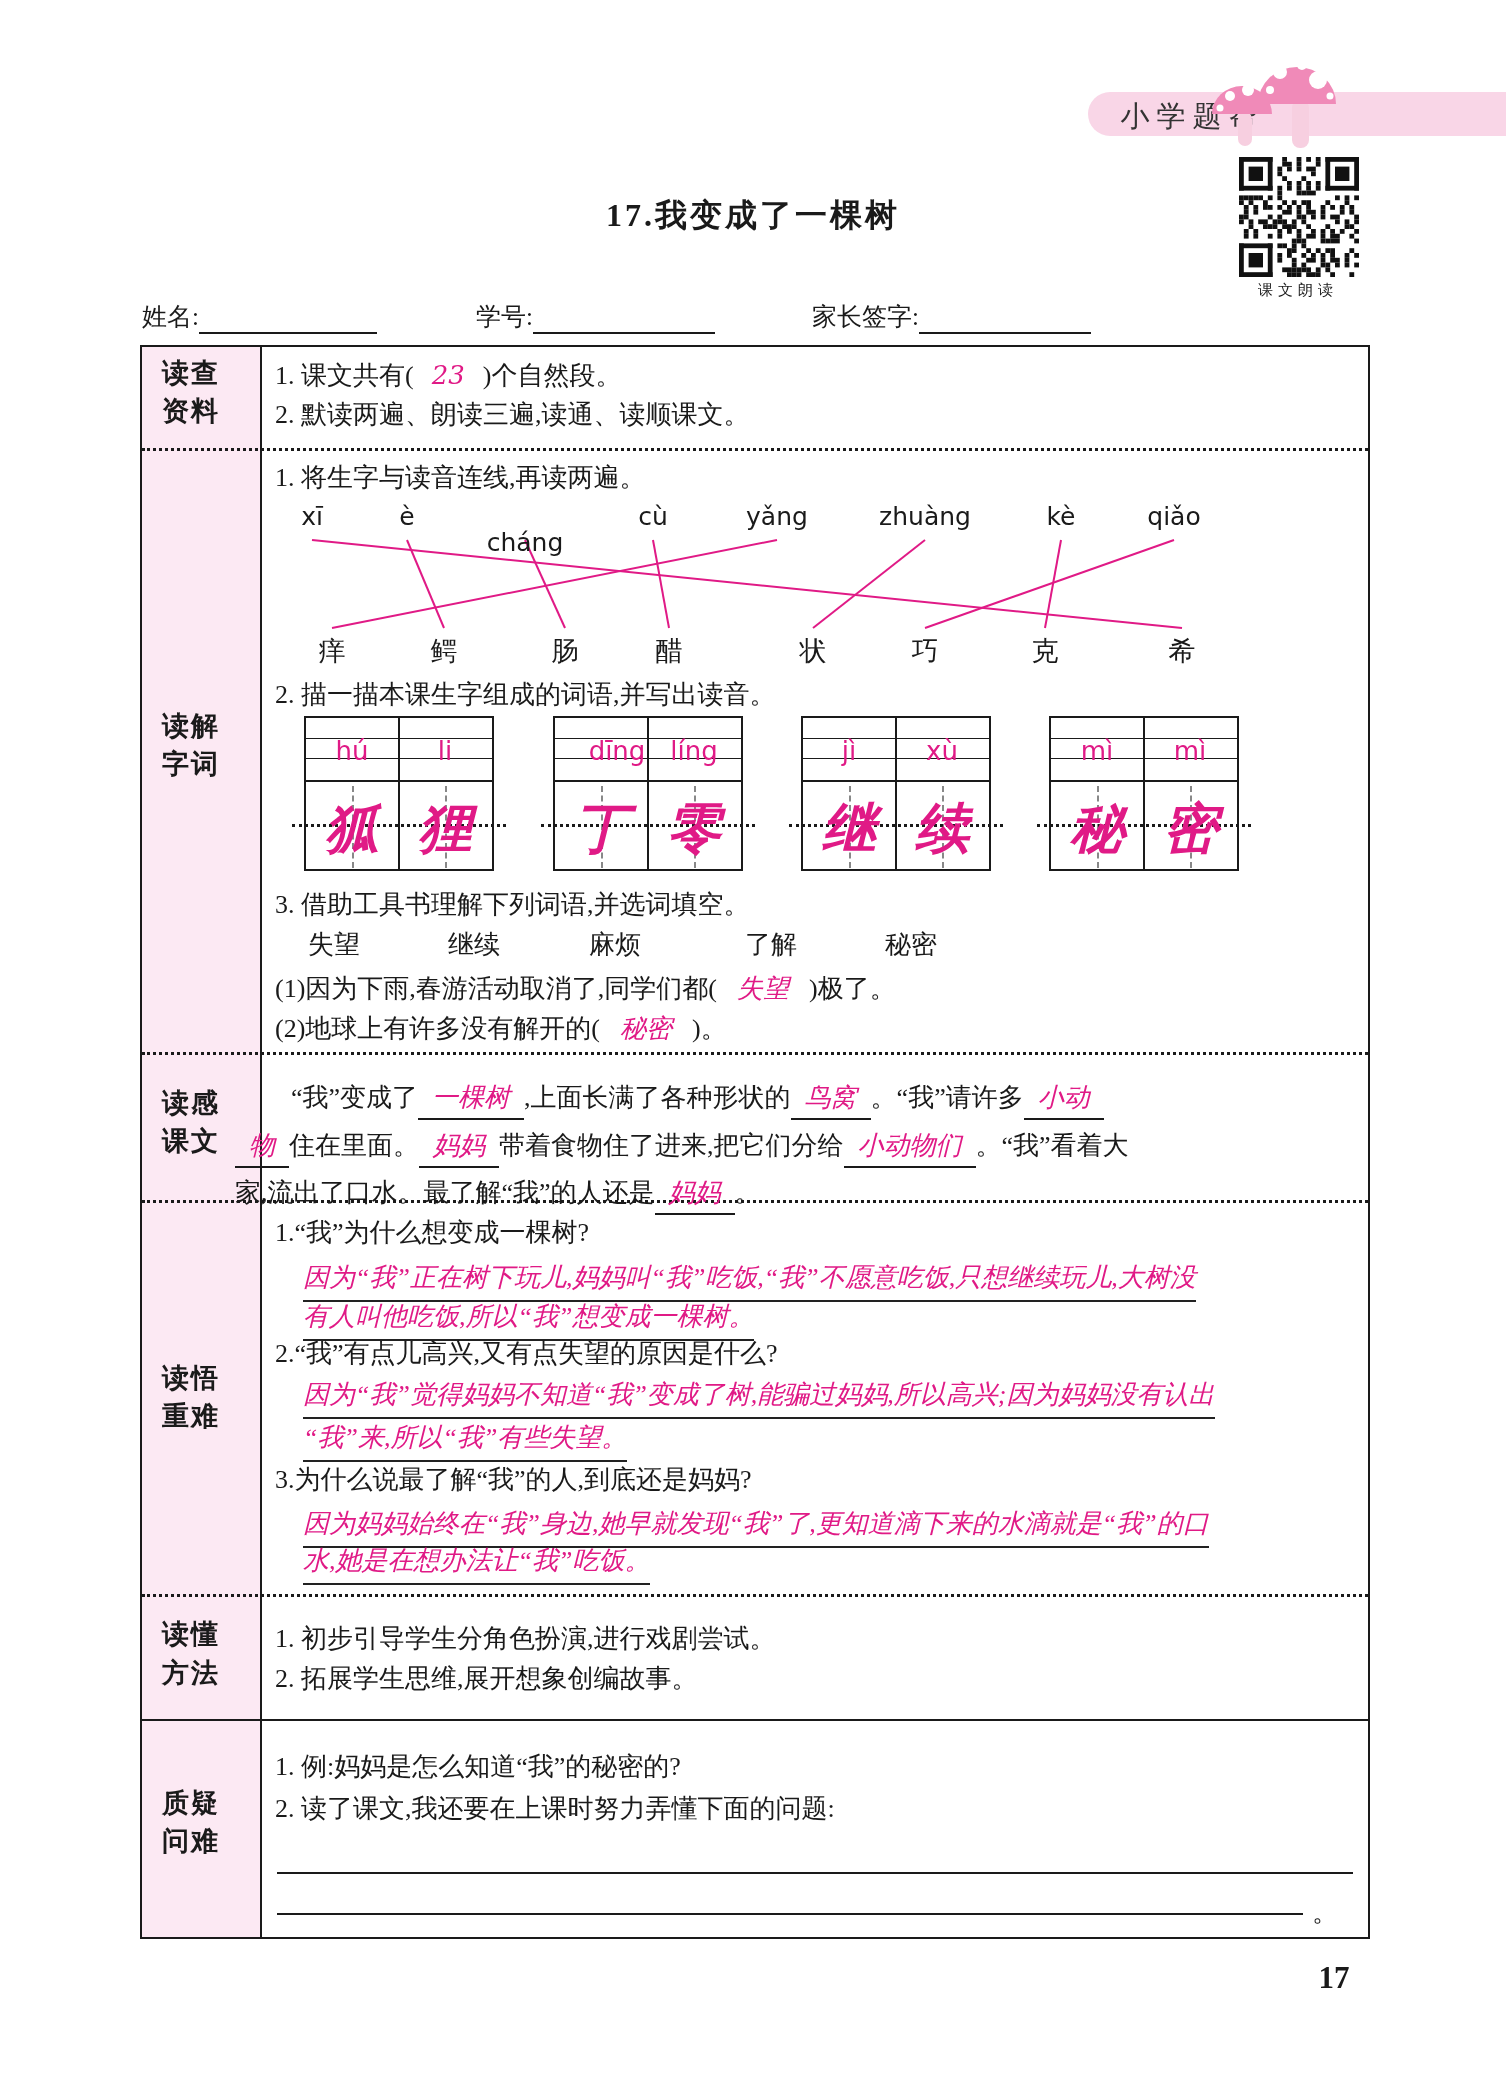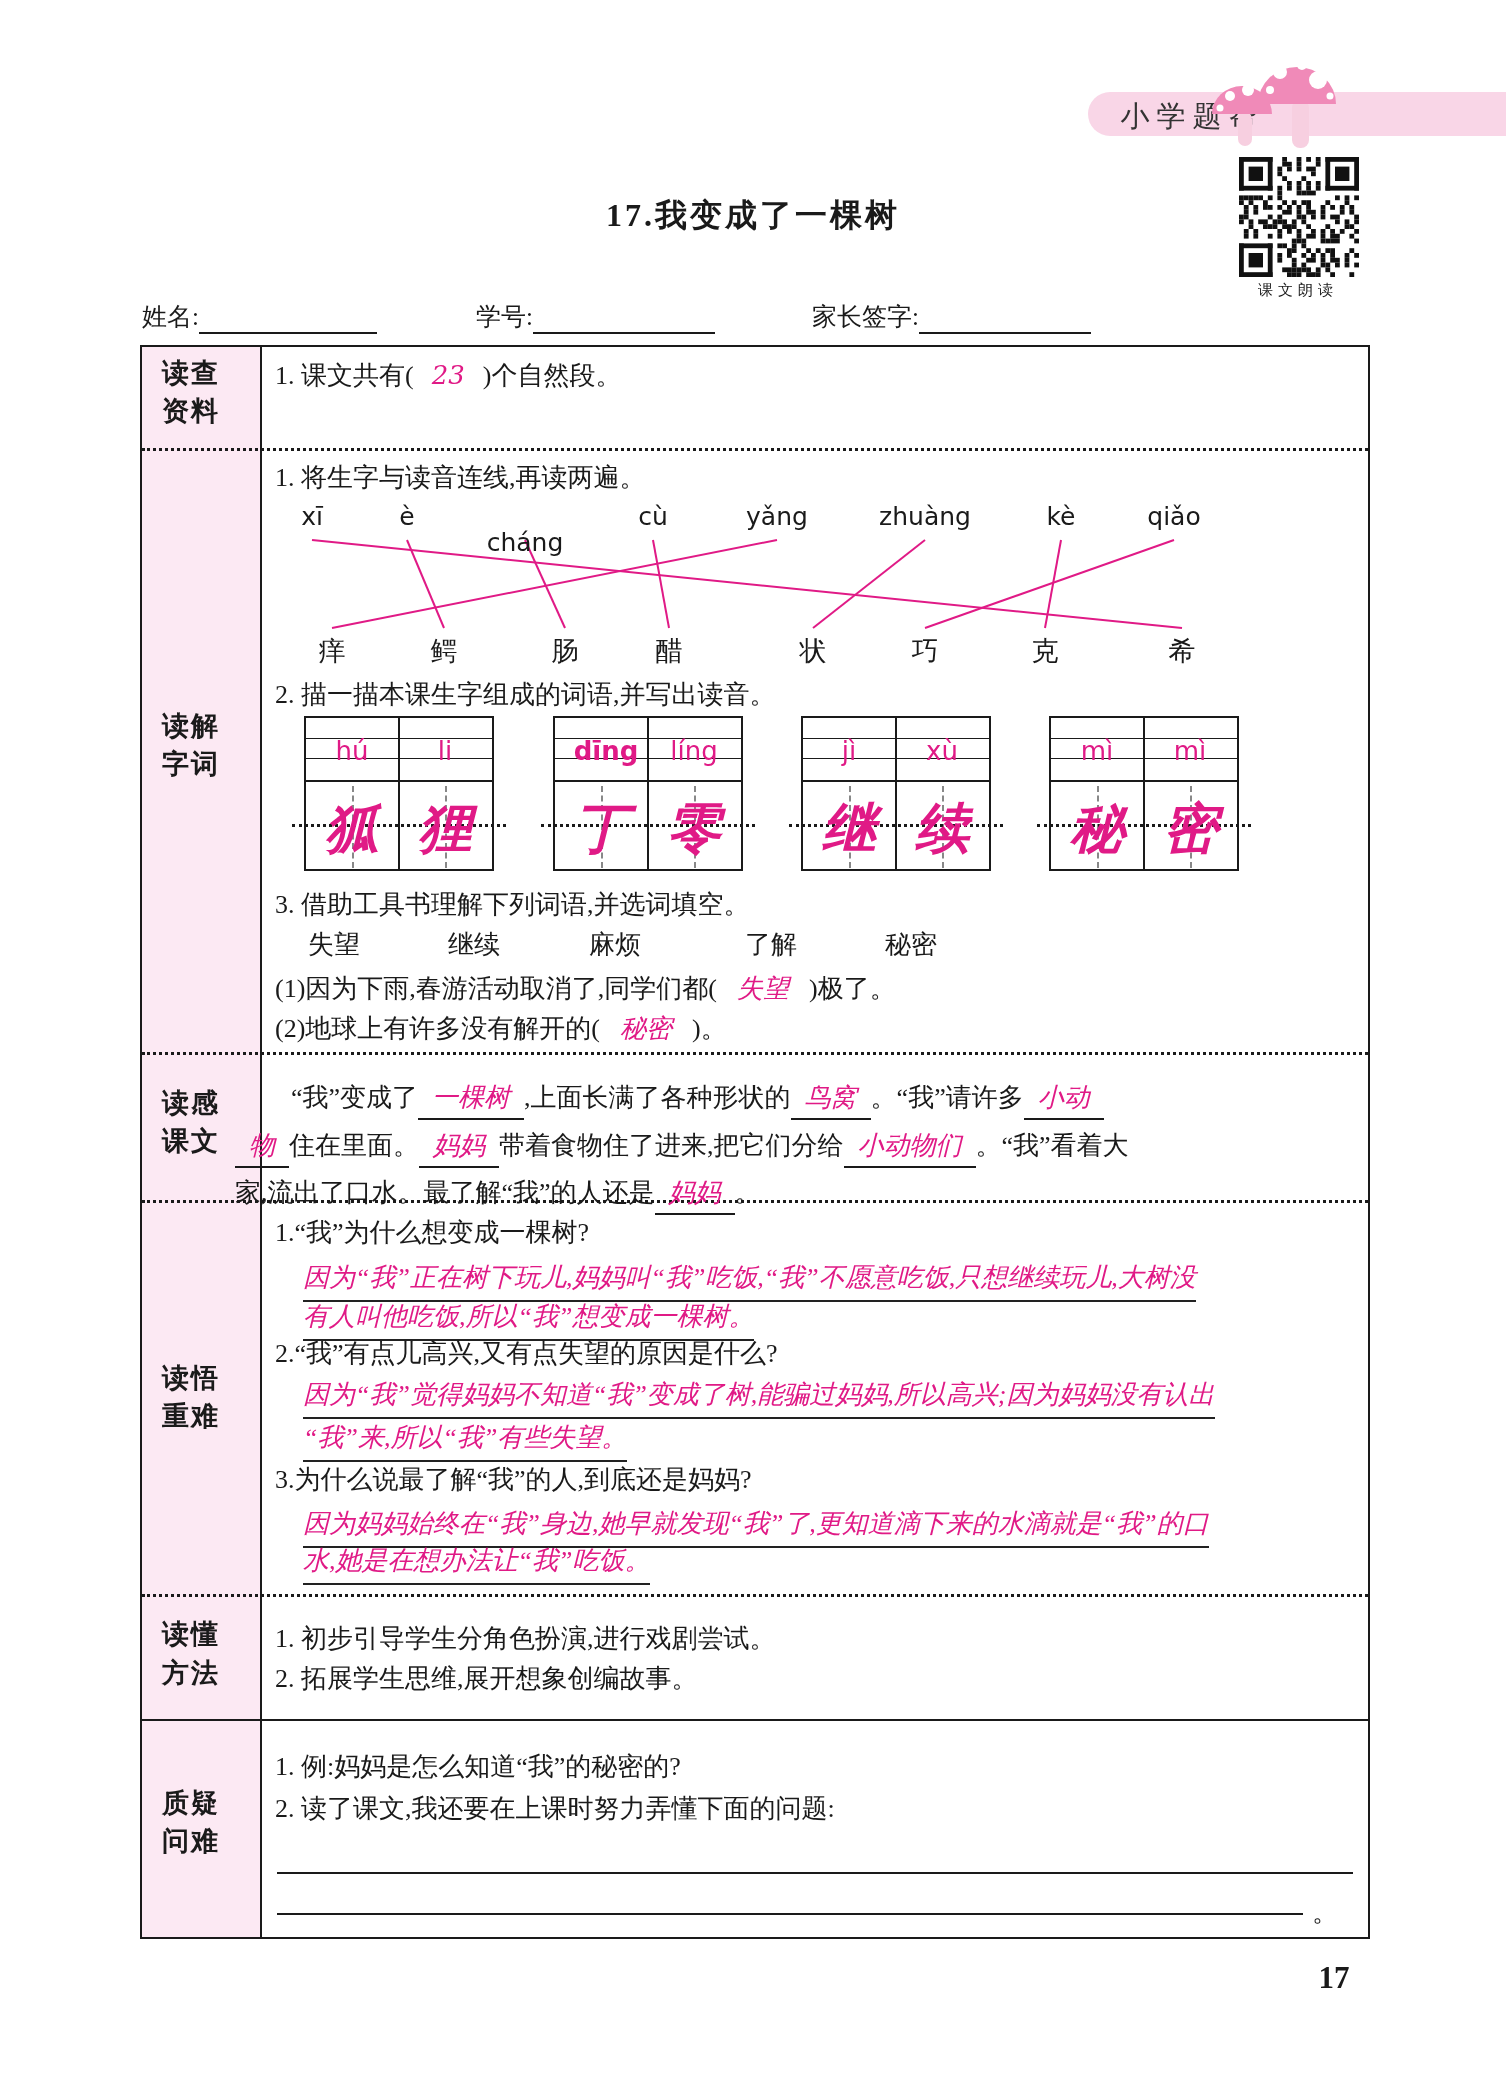--- a/index.html
+++ b/index.html
@@ -314,20 +314,21 @@
   <div class="abs seclabel" style="top:1362px">读悟</div>
   <div class="abs seclabel" style="top:1400px">重难</div>
   <div class="abs seclabel" style="top:1618px">读懂</div>
   <div class="abs seclabel" style="top:1657px">方法</div>
   <div class="abs seclabel" style="top:1787px">质疑</div>
   <div class="abs seclabel" style="top:1825px">问难</div>
 
   <div class="abs txt" style="left:275px;top:358px">
     <span>1. 课文共有(</span><span class="pink ansfont" style="padding:0 18px">23</span><span>)个自然段。</span>
   </div>
+  <div class="abs txt" style="left:275px;top:398px">2. 默读两遍、朗读三遍,读通、读顺课文。</div>
 
   <div class="abs txt" style="left:275px;top:461px">1. 将生字与读音连线,再读两遍。</div>
   <svg class="abs" id="match-svg" width="1506" height="2095" viewBox="0 0 1506 2095">
       <line x1="312" y1="540" x2="1182" y2="628" stroke="#e01a86" stroke-width="2"></line>
       <line x1="407" y1="540" x2="444" y2="628" stroke="#e01a86" stroke-width="2"></line>
       <line x1="525" y1="540" x2="565" y2="628" stroke="#e01a86" stroke-width="2"></line>
       <line x1="653" y1="540" x2="669" y2="628" stroke="#e01a86" stroke-width="2"></line>
       <line x1="777" y1="540" x2="332" y2="628" stroke="#e01a86" stroke-width="2"></line>
       <line x1="925" y1="540" x2="813" y2="628" stroke="#e01a86" stroke-width="2"></line>
       <line x1="1061" y1="540" x2="1045" y2="628" stroke="#e01a86" stroke-width="2"></line>
@@ -394,21 +395,21 @@
       <div class="dashv" style="left: 139px;"></div>
       <div class="dotmid"></div>
       <div class="tchar" style="left: 0px;">狐</div>
       <div class="tchar" style="left: 93px;">狸</div>
     </div>
     <div class="abs wbox" style="left: 553px;">
       <div class="pyline" style="top: 20px;"></div>
       <div class="pyline" style="top: 40px;"></div>
       <div class="pybottom"></div>
       <div class="vmid"></div>
-      <div class="py" style="left: 5px; font-weight: bold;">dīng</div>
+      <div class="py" style="left: 16px;">dīng</div>
       <div class="py" style="left: 93px;">líng</div>
       <div class="dashv" style="left: 46px;"></div>
       <div class="dashv" style="left: 139px;"></div>
       <div class="dotmid"></div>
       <div class="tchar" style="left: 0px;">丁</div>
       <div class="tchar" style="left: 93px;">零</div>
     </div>
     <div class="abs wbox" style="left: 801px;">
       <div class="pyline" style="top: 20px;"></div>
       <div class="pyline" style="top: 40px;"></div>

